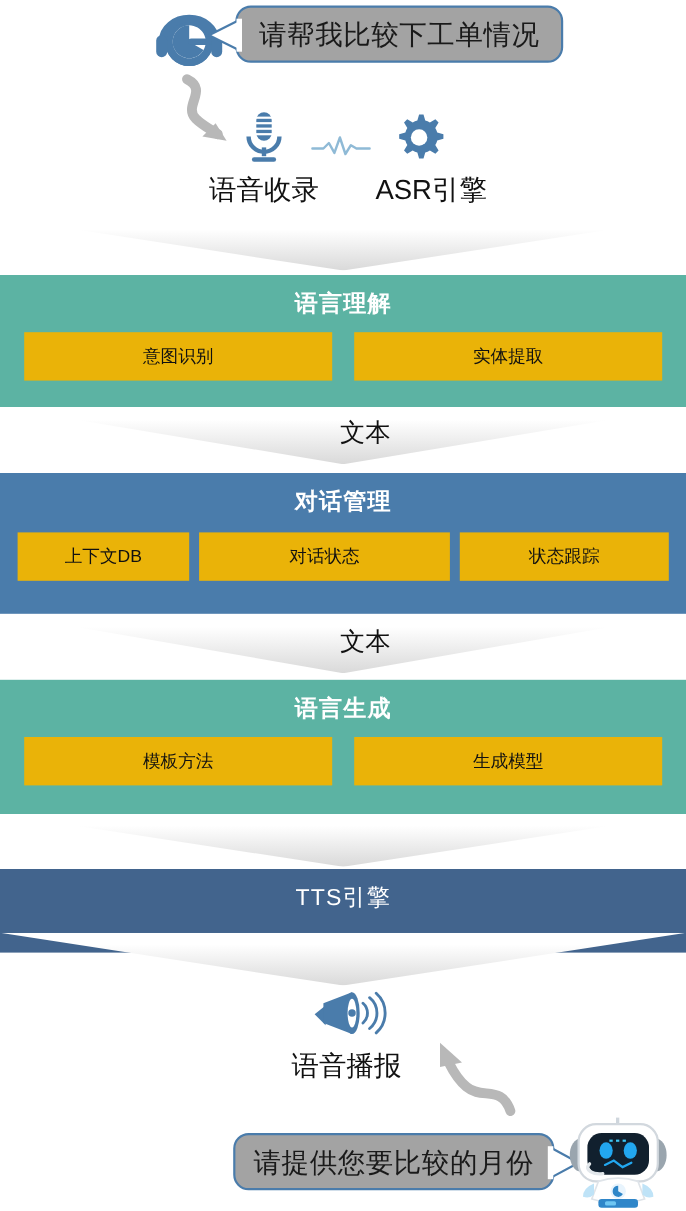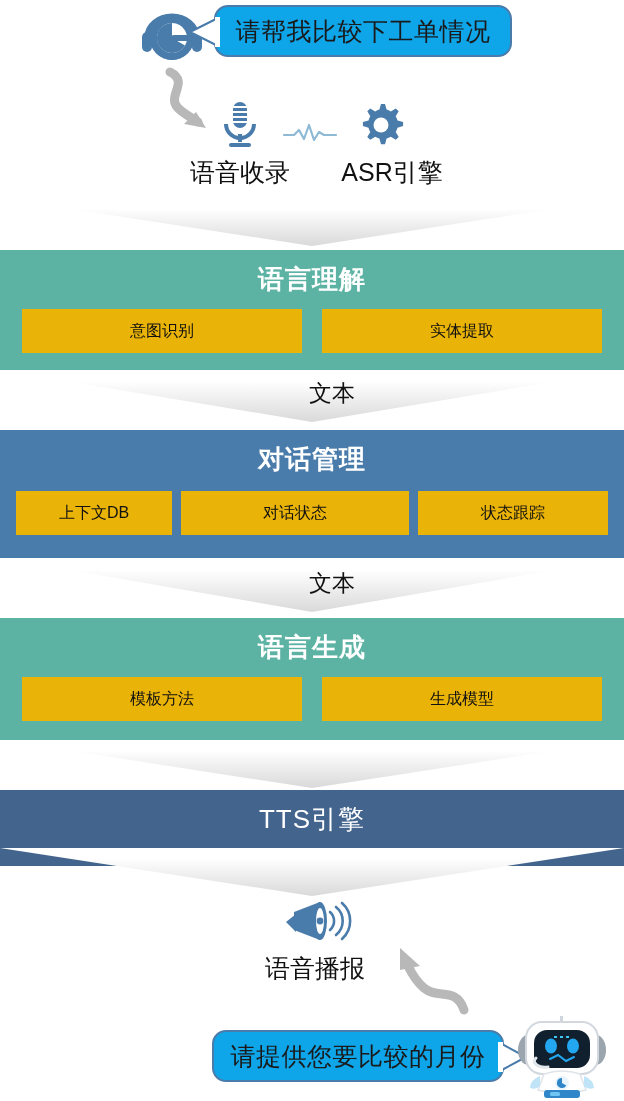--- a/index.html
+++ b/index.html
@@ -8,31 +8,31 @@
     font-family:"Liberation Sans","DejaVu Sans",sans-serif;
     overflow:hidden;position:relative;
   }
   .stage{position:relative;width:624px;height:1101px;}
 
   
   .abs{position:absolute;}
 
   
   .bubble{
-    border:2px solid #4a7cab;border-radius:14px;background:#0ea5e9;
+    border:2px solid #4a7cab;border-radius:14px;background:#a3a3a3;
     display:flex;align-items:center;justify-content:center;
     color:#1a1a1a;box-sizing:border-box;
   }
   .bubble-text{font-size:25px;letter-spacing:.5px;white-space:nowrap;}
 
   
   .band{box-sizing:border-box;width:100%;left:0;}
   .band-title{
     width:100%;text-align:center;color:#ffffff;
-    font-weight:bold;font-size:26px;letter-spacing:1px;
+    font-weight:bold;font-size:21px;letter-spacing:1px;
   }
   .band-boxes{display:flex;justify-content:space-between;box-sizing:border-box;}
   .band-box{
     background:#eab308;display:flex;align-items:center;justify-content:center;
     color:#111;font-size:16px;height:44px;box-sizing:border-box;
   }
 
   
   .chev{
     position:absolute;left:0;width:624px;

